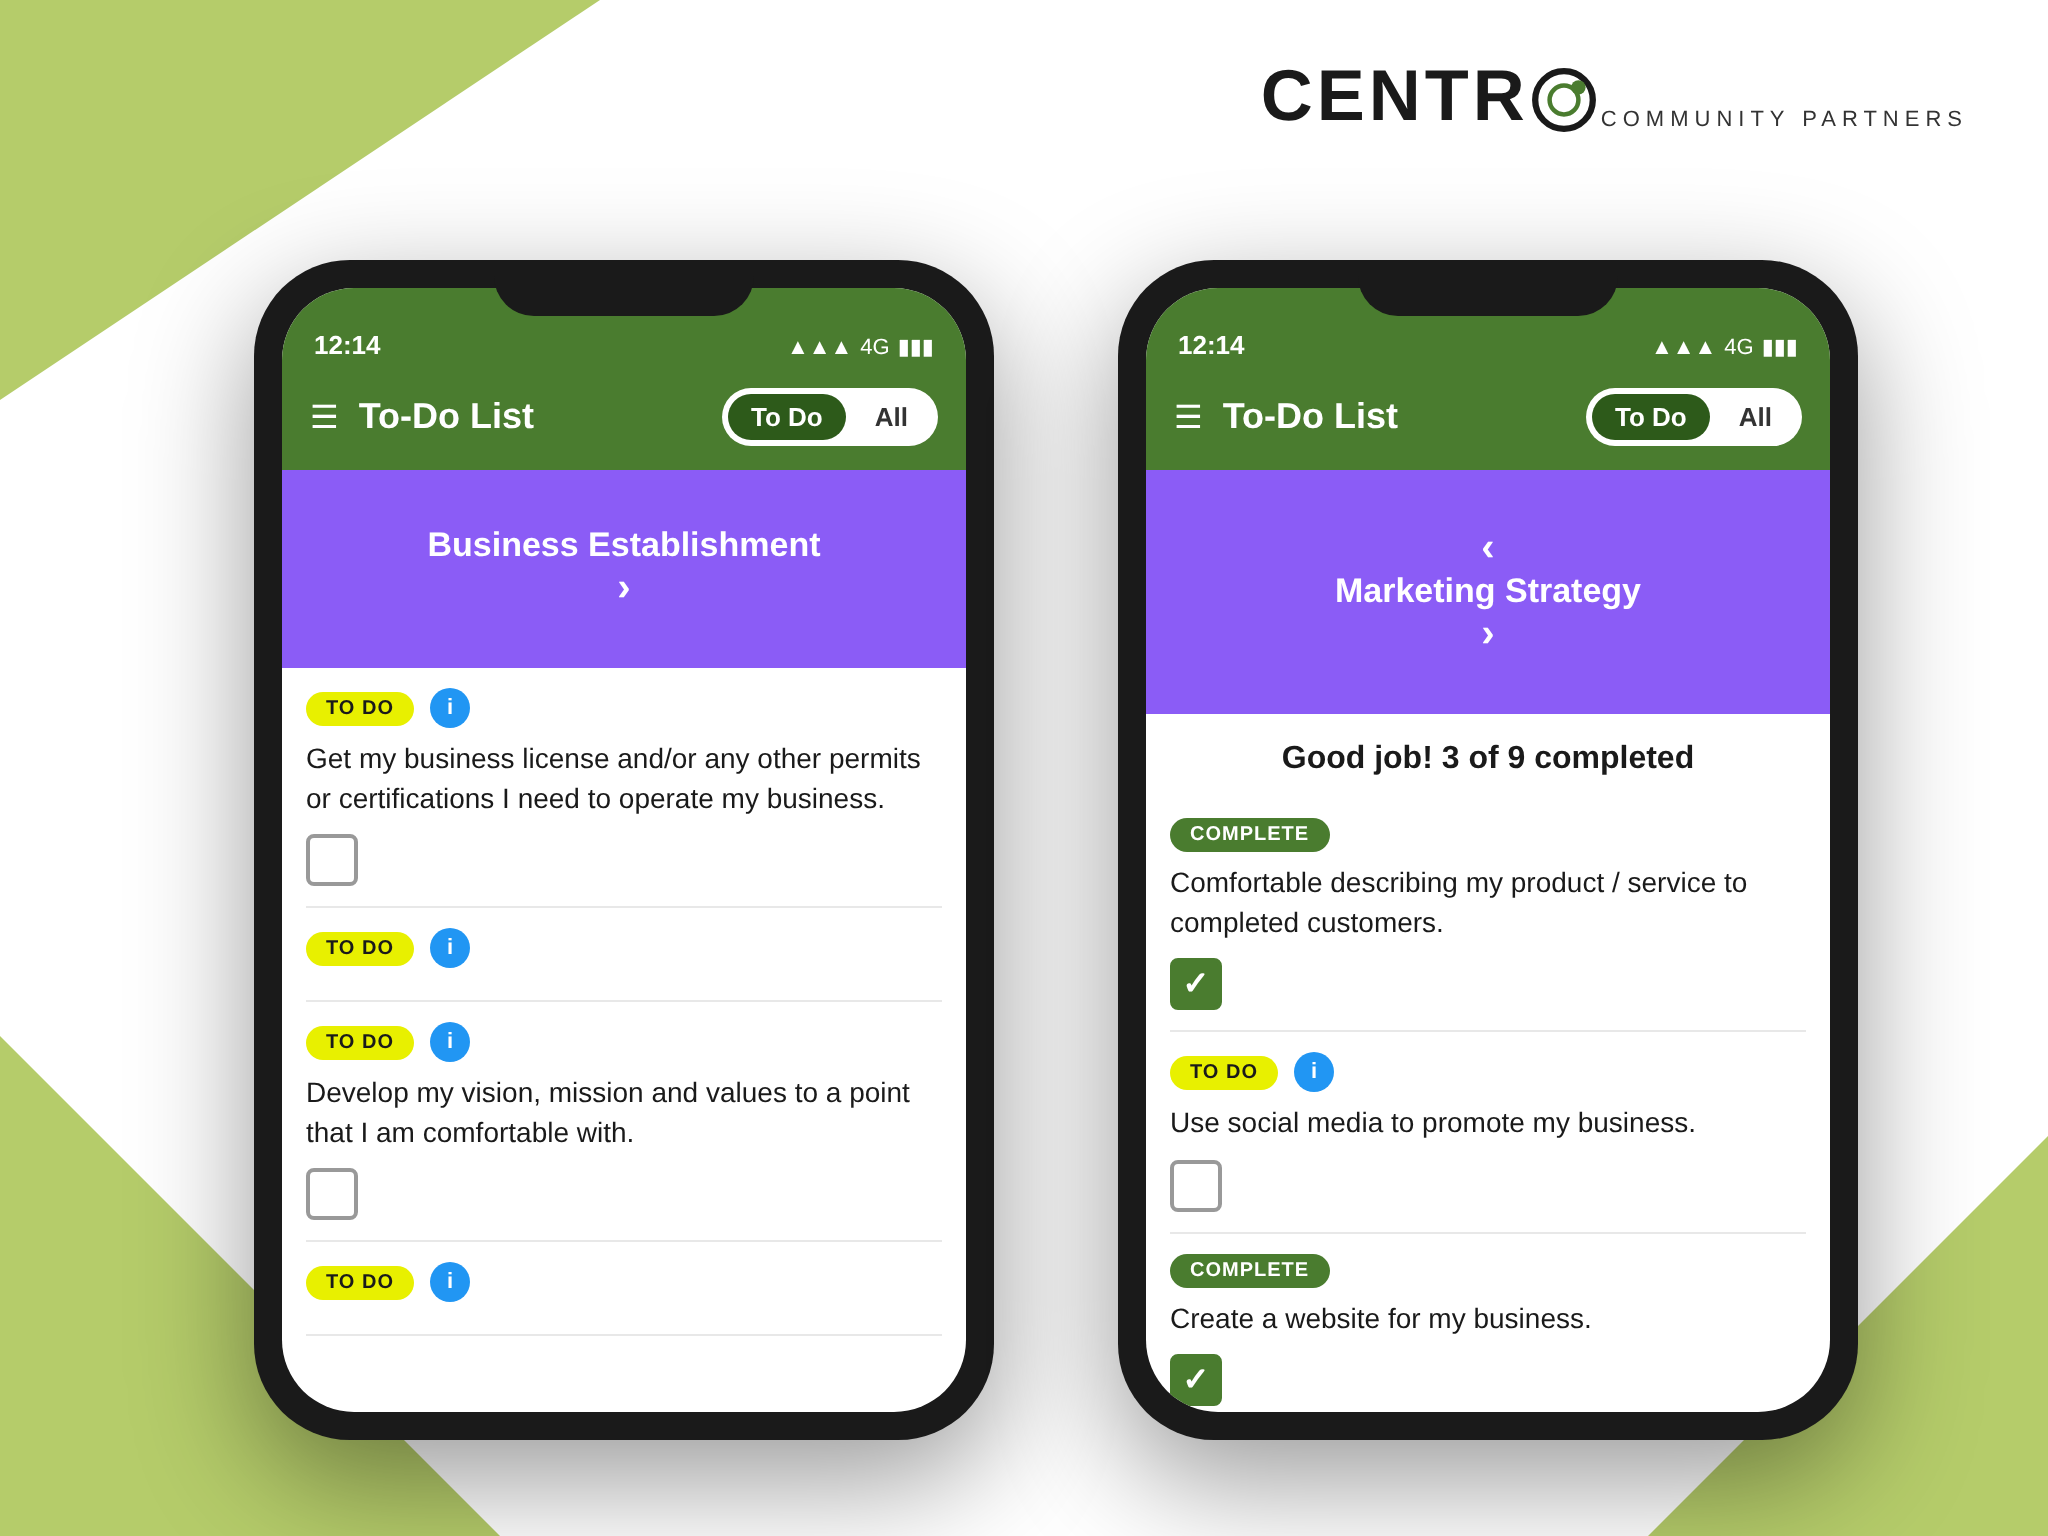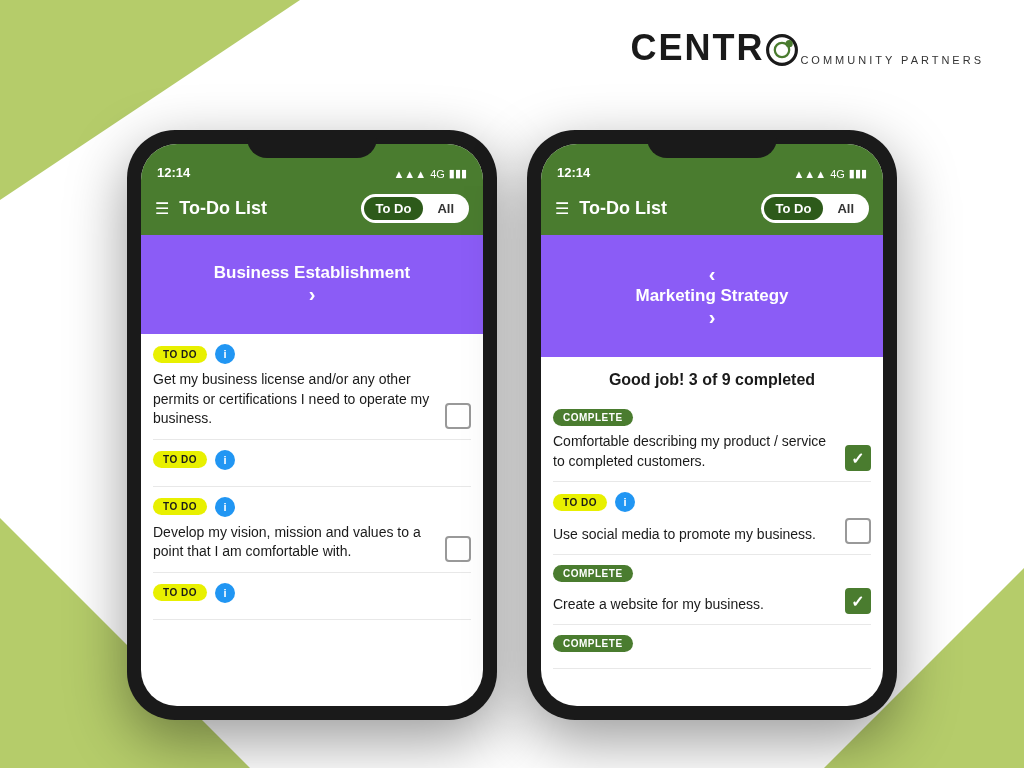--- a/index.html
+++ b/index.html
@@ -70,20 +70,21 @@
 
     
     .phone {
       width: 370px;
       height: 590px;
       background: #1a1a1a;
       border-radius: 48px;
       padding: 14px;
       position: relative;
       box-shadow: 0 20px 60px rgba(0,0,0,0.4);
+      margin-left: 32px;
     }
     .phone-inner {
       width: 100%;
       height: 100%;
       background: #fff;
       border-radius: 36px;
       overflow: hidden;
       position: relative;
     }
 
@@ -243,23 +244,24 @@
       color: white;
       display: flex;
       align-items: center;
       justify-content: center;
       font-size: 11px;
       font-weight: 700;
       flex-shrink: 0;
     }
     .task-row {
       display: flex;
-      align-items: flex-end;
+      align-items: flex-start;
       justify-content: space-between;
       gap: 8px;
+      flex-direction: column;
     }
     .task-text {
       font-size: 14px;
       color: #1a1a1a;
       line-height: 1.4;
       flex: 1;
     }
     .checkbox {
       width: 26px;
       height: 26px;

